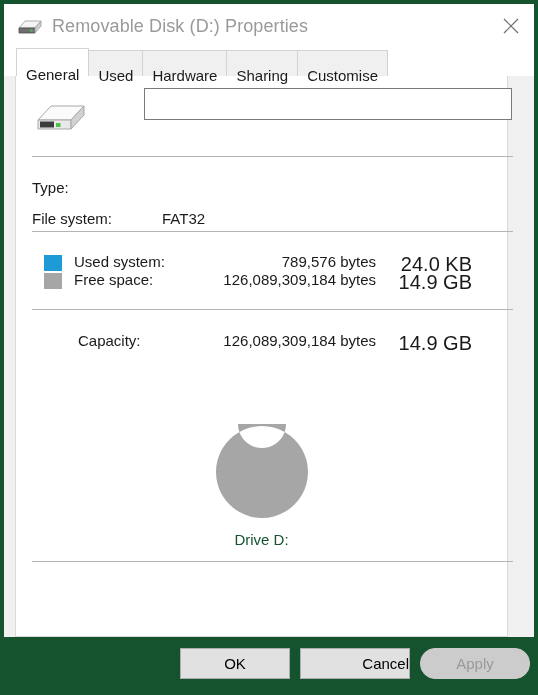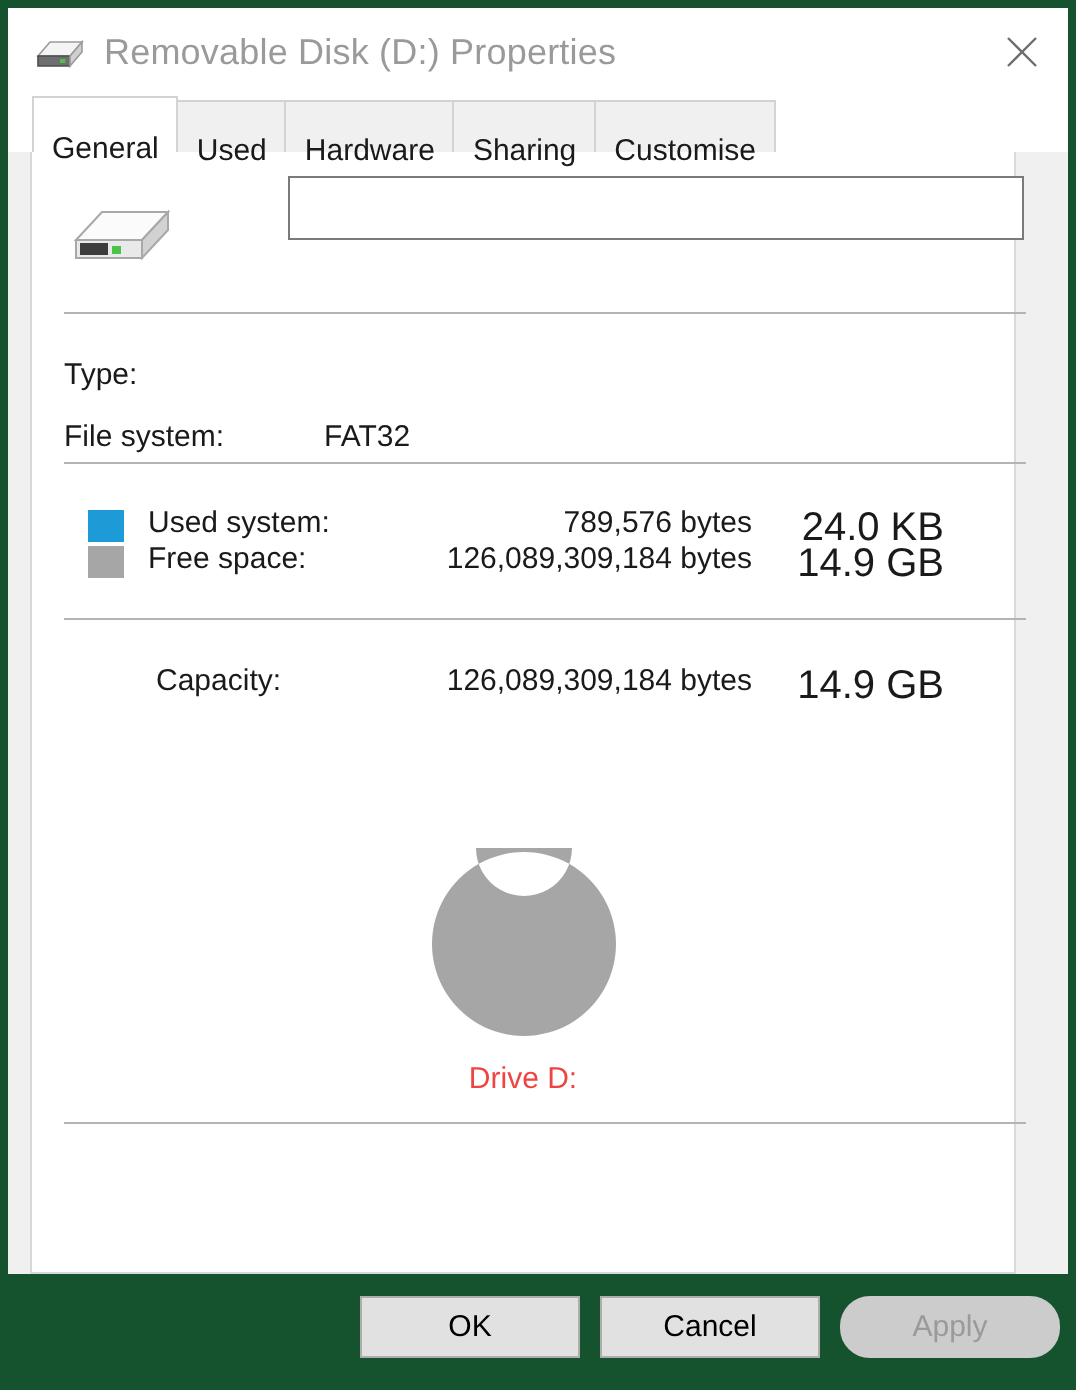--- a/index.html
+++ b/index.html
@@ -228,21 +228,21 @@
     display: flex;
     justify-content: center;
   }
   .drive-caption {
     position: absolute;
     left: 0;
     top: 455px;
     width: 100%;
     text-align: center;
     font-size: 15px;
-    color: #ef4444;
+    color: #14532d;
   }
 
   
   .footer {
     flex: 0 0 auto;
     height: 54px;
     background: #14532d;
     position: relative;
   }
   .btn {
@@ -257,21 +257,21 @@
     box-sizing: border-box;
     cursor: default;
     padding: 0;
   }
   .btn.disabled {
     background: #cccccc;
     border-color: #cccccc;
     color: #9a9a9a;
   }
   #btn-ok     { left: 176px; width: 110px; }
-  #btn-cancel { left: 296px; width: 110px; }
+  #btn-cancel { left: 296px; width: 110px; text-align: right; }
   #btn-apply  { left: 416px; width: 110px; border-radius: 15px; }
 </style>
 </head>
 <body>
 
 <div class="window">
 
   <div class="titlebar">
     <div class="title-icon">
       <svg width="26" height="22" viewBox="0 0 26 22">

